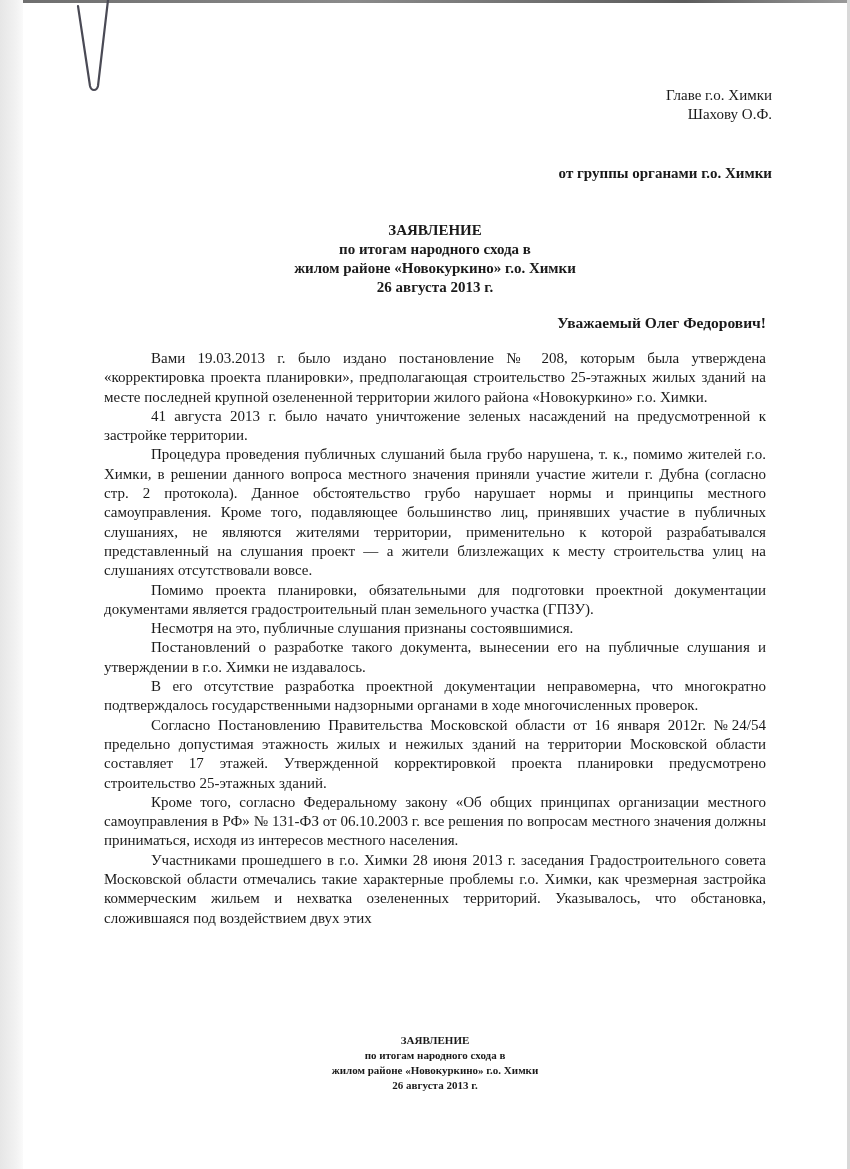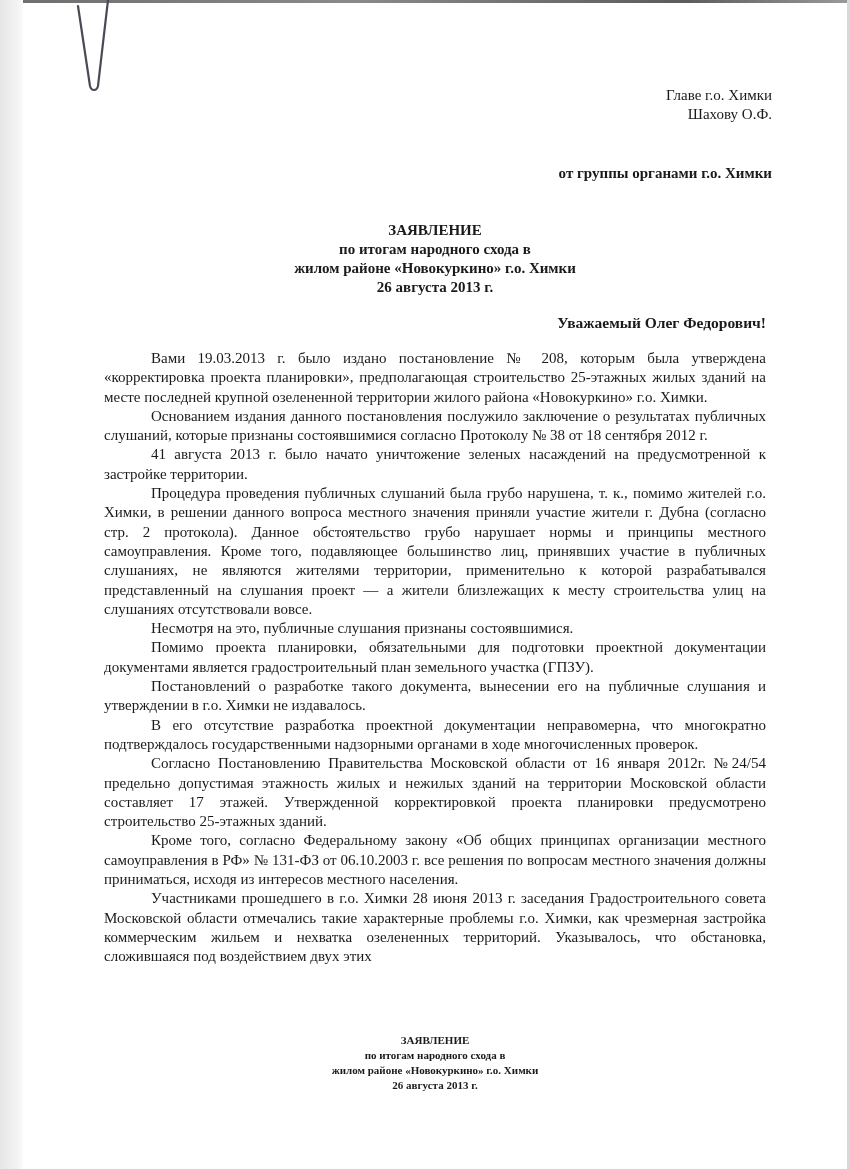--- a/index.html
+++ b/index.html
@@ -75,25 +75,24 @@
   <div>ЗАЯВЛЕНИЕ</div>
   <div>по итогам народного схода в</div>
   <div>жилом районе «Новокуркино» г.о. Химки</div>
   <div>26 августа 2013 г.</div>
 </div>
 
 <div class="salutation">Уважаемый Олег Федорович!</div>
 
 <div class="body-text">
   <p>Вами 19.03.2013 г. было издано постановление № 208, которым была утверждена «корректировка проекта планировки», предполагающая строительство 25-этажных жилых зданий на месте последней крупной озелененной территории жилого района «Новокуркино» г.о. Химки.</p>
-  <p>Основанием издания данного постановления послужило заключение о результатах публичных слушаний, которые признаны состоявшимися согласно Протоколу № 38 от 18 сентября 2012 г.</p>
   <p>41 августа 2013 г. было начато уничтожение зеленых насаждений на предусмотренной к застройке территории.</p>
   <p>Процедура проведения публичных слушаний была грубо нарушена, т. к., помимо жителей г.о. Химки, в решении данного вопроса местного значения приняли участие жители г. Дубна (согласно стр. 2 протокола). Данное обстоятельство грубо нарушает нормы и принципы местного самоуправления. Кроме того, подавляющее большинство лиц, принявших участие в публичных слушаниях, не являются жителями территории, применительно к которой разрабатывался представленный на слушания проект — а жители близлежащих к месту строительства улиц на слушаниях отсутствовали вовсе.</p>
+  <p>Помимо проекта планировки, обязательными для подготовки проектной документации документами является градостроительный план земельного участка (ГПЗУ).</p>
   <p>Несмотря на это, публичные слушания признаны состоявшимися.</p>
-  <p>Помимо проекта планировки, обязательными для подготовки проектной документации документами является градостроительный план земельного участка (ГПЗУ).</p>
   <p>Постановлений о разработке такого документа, вынесении его на публичные слушания и утверждении в г.о. Химки не издавалось.</p>
   <p>В его отсутствие разработка проектной документации неправомерна, что многократно подтверждалось государственными надзорными органами в ходе многочисленных проверок.</p>
   <p>Согласно Постановлению Правительства Московской области от 16 января 2012г. №24/54 предельно допустимая этажность жилых и нежилых зданий на территории Московской области составляет 17 этажей. Утвержденной корректировкой проекта планировки предусмотрено строительство 25-этажных зданий.</p>
   <p>Кроме того, согласно Федеральному закону «Об общих принципах организации местного самоуправления в РФ» № 131-ФЗ от 06.10.2003 г. все решения по вопросам местного значения должны приниматься, исходя из интересов местного населения.</p>
   <p>Участниками прошедшего в г.о. Химки 28 июня 2013 г. заседания Градостроительного совета Московской области отмечались такие характерные проблемы г.о. Химки, как чрезмерная застройка коммерческим жильем и нехватка озелененных территорий. Указывалось, что обстановка, сложившаяся под воздействием двух этих</p>
 </div>
 
 <div class="footer-block">
   <div>ЗАЯВЛЕНИЕ</div>
   <div>по итогам народного схода в</div>

